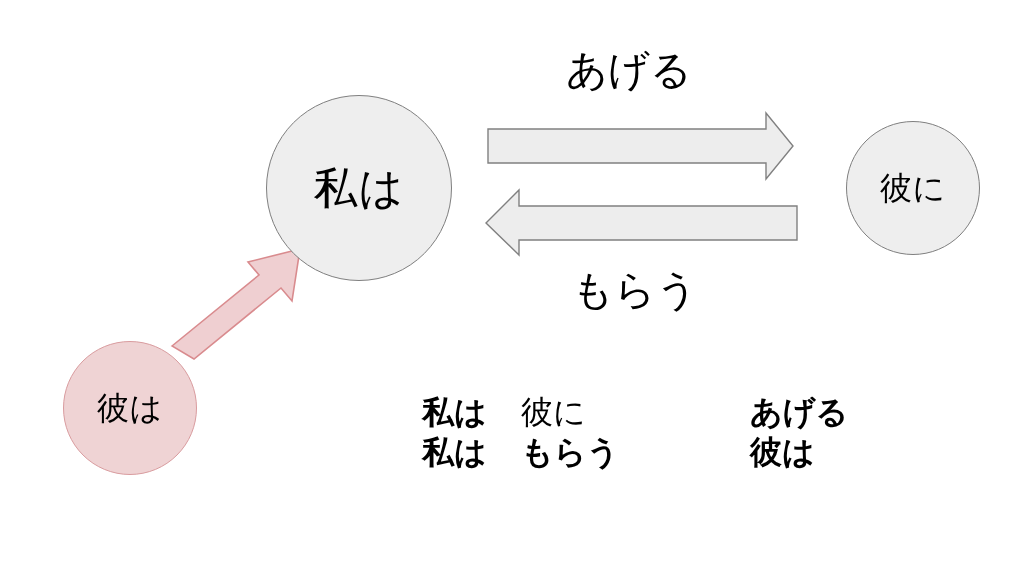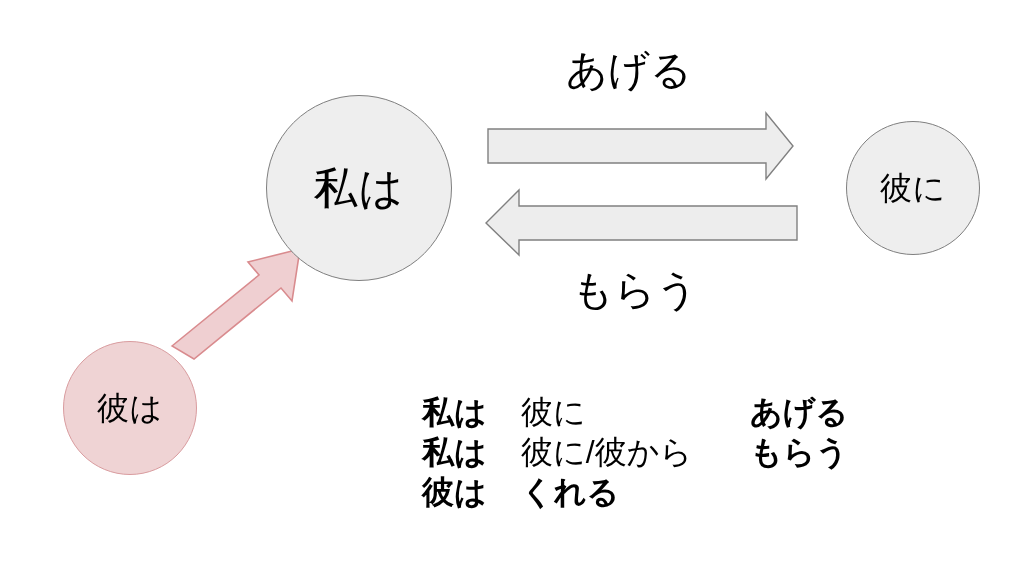--- a/index.html
+++ b/index.html
@@ -139,21 +139,19 @@
 
   <div class="arrow-caption" id="caption-morau">もらう</div>
 
   <div id="phrase-table">
 
     <div class="cell cell-subject">私は</div>
     <div class="cell cell-object">彼に</div>
     <div class="cell cell-verb">あげる</div>
 
     <div class="cell cell-subject">私は</div>
-    <div class="cell cell-object">彼に/彼から</div>
     <div class="cell cell-verb">もらう</div>
 
     <div class="cell cell-subject">彼は</div>
-    <div class="cell cell-verb">くれる</div>
 
   </div>
 
 </div>
 
 </body></html>

